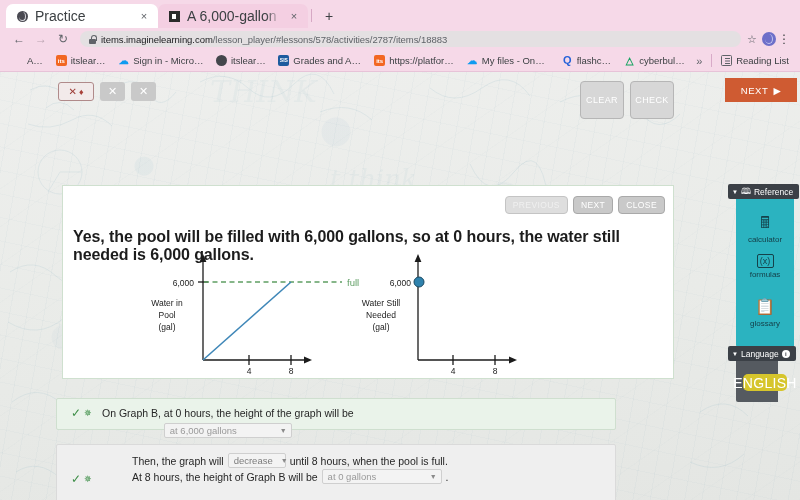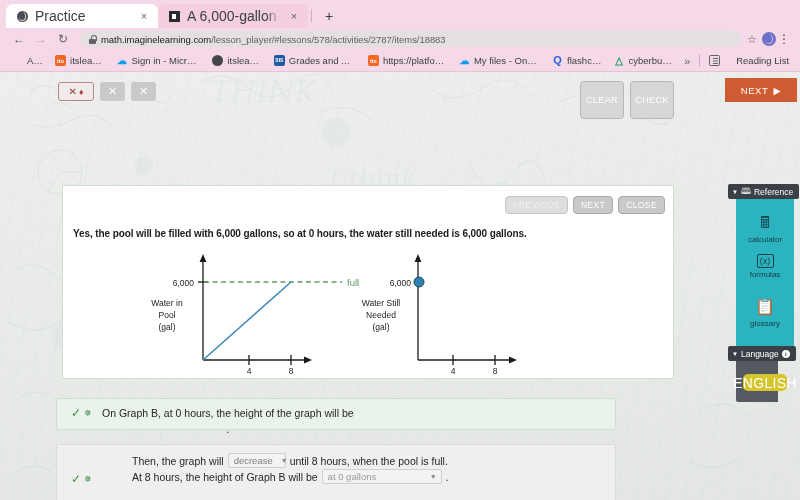--- a/index.html
+++ b/index.html
@@ -205,21 +205,21 @@
   .ico-apps i:nth-child(8){background:#34a853;}
   .ico-apps i:nth-child(9){background:#4285f4;}
   .ico-its { background: #f26722; }
   .ico-cloud { background: transparent; color: #0f9bf0; font-size: 10px; }
   .ico-globe2 { background: #44464c; border-radius: 50%; }
   .ico-sis { background: #1d5b9e; font-size: 5px; }
   .ico-q { background: transparent; color: #2562d9; font-size: 11px; font-weight: bold; }
   .ico-drive { background: transparent; color: #1aa463; font-size: 10px; }
   .bm-more { padding: 0 5px; color: #5f6368; font-size: 11px; }
   .bm-sep { width: 1px; height: 13px; background: #d8aac8; margin: 0 4px; }
-  .readinglist { display:flex; align-items:center; gap:16px; padding:0 5px; }
+  .readinglist { display:flex; align-items:center; gap:4px; padding:0 5px; }
   .rl-ico {
     width: 11px; height: 11px; border: 1.2px solid #5f6368; border-radius: 1.5px;
     position: relative; flex: 0 0 11px;
   }
   .rl-ico::after {
     content:""; position:absolute; left:3px; top:2px;
     width:5px; height:1px; background:#5f6368;
     box-shadow: 0 2.5px 0 #5f6368, 0 5px 0 #5f6368;
   }
 
@@ -316,21 +316,21 @@
     color: #ffffff;
     font-size: 8.5px;
     letter-spacing: 0.4px;
     display: flex; align-items: center; justify-content: center;
   }
   .navbtn2.enabled { background: #c9c9c9; color: #ffffff; border-color: #a9a9a9; }
   .navbtn2.disabled { background: #dedede; color: #f0f0f0; border-color: #c4c4c4; }
 
   .card-prompt {
     position: absolute; left: 10px; top: 42px;
-    font-size: 10px; font-weight: bold; color: #1c1c1c;
+    font-size: 16px; font-weight: bold; color: #1c1c1c;
     letter-spacing: -0.1px;
   }
 
   .graphs { position: absolute; left: 0; top: 62px; width: 100%; height: 128px; }
 
   
   .ans-row {
     position: absolute;
     left: 56px;
     width: 560px;
@@ -463,21 +463,21 @@
     </div>
     <div class="newtab">+</div>
   </div>
 
   <div class="toolbar">
     <div class="navbtn">←</div>
     <div class="navbtn disabled">→</div>
     <div class="navbtn">↻</div>
     <div class="omnibox">
       <span class="lock"></span>
-      <span class="url"><span>math.imaginelearning.com</span><span class="dim">/lesson_player/#lessons/578/activities/2787/items/18883</span></span>
+      <span class="url"><span>items.imaginelearning.com</span><span class="dim">/lesson_player/#lessons/578/activities/2787/items/18883</span></span>
     </div>
     <div class="star">☆</div>
     <div class="avatar-chip"></div>
     <div class="kebab">⋮</div>
   </div>
 
   <div class="bookmarks">
     <div class="bm">
       <span class="bm-ico ico-apps">
           <i></i>
@@ -640,20 +640,24 @@
     </div>
   </div>
 
   <div class="ans-row" id="ans1">
     <div class="ans-check">
       <span class="mark">✓</span>
       <span class="spark">✵</span>
     </div>
     <div class="ans-text">
       <span>On Graph B, at 0 hours, the height of the graph will be</span>
+      <span class="sel wide">
+        <span>at 6,000 gallons</span>
+        <span class="caret">▼</span>
+      </span>
       <span>.</span>
     </div>
   </div>
 
   <div class="ans-row grayish" id="ans2">
     <div class="ans-check">
       <span class="mark">✓</span>
       <span class="spark">✵</span>
     </div>
     <div class="ans-text ans2-line1">

